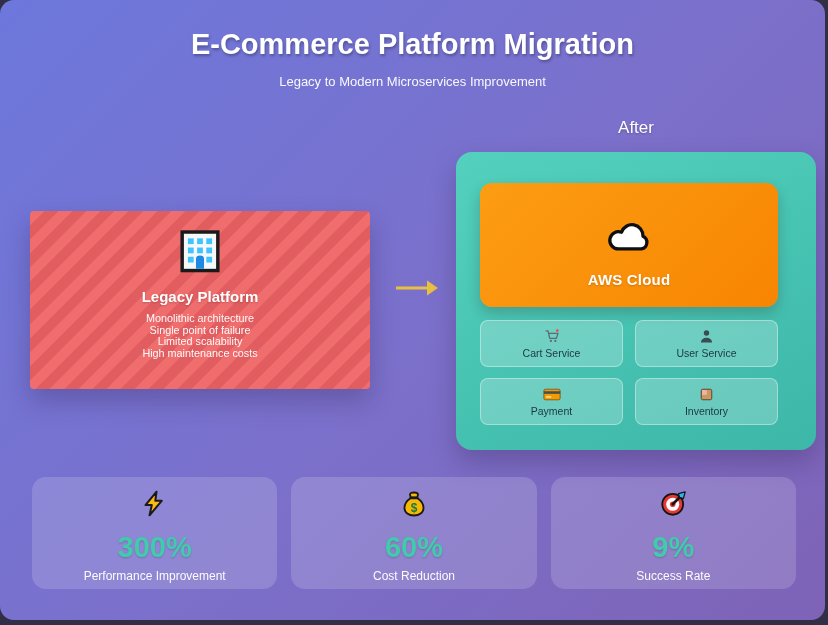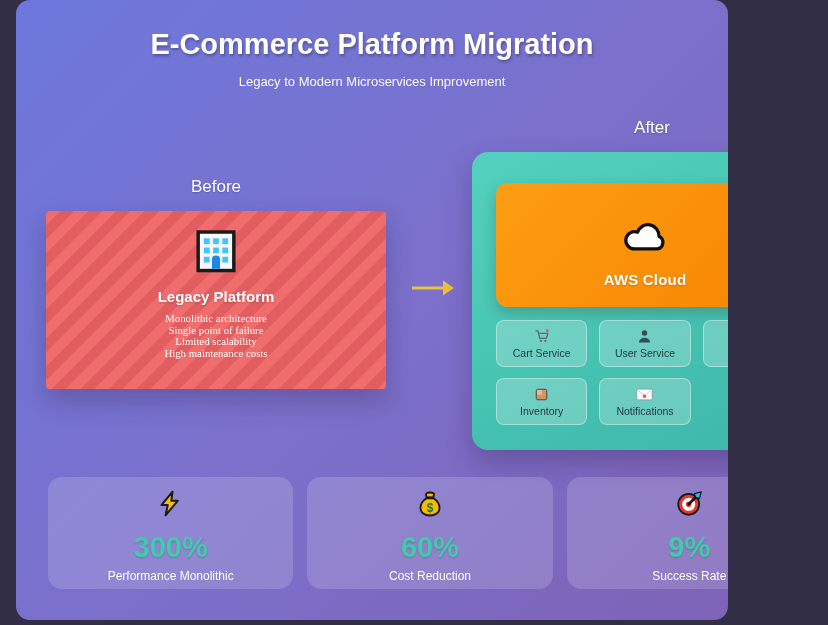--- a/index.html
+++ b/index.html
@@ -5,21 +5,21 @@
   html, body { margin: 0; padding: 0; }
   body {
     width: 828px; height: 625px;
     background: #322e45;
     font-family: "Liberation Sans", sans-serif;
     overflow: hidden;
     position: relative;
   }
   .stage {
     position: absolute;
-    left: 16px; top: 0; width: 712px; height: 620px;
+    left: 0; top: 0; width: 825px; height: 620px;
     border-radius: 14px;
     background: linear-gradient(135deg, #6d78dc 0%, #7b70cb 52%, #7e63b7 100%);
     overflow: hidden;
   }
   
   .title {
     position: absolute; top: 28px; left: 0; width: 100%;
     text-align: center; color: #ffffff;
     font-size: 29px; font-weight: bold;
     text-shadow: 1px 2px 3px rgba(0,0,0,0.3);
@@ -48,21 +48,21 @@
     text-align: center;
   }
   .legacy-card .card-icon { height: 50px; display: flex; align-items: center; }
   .legacy-title {
     margin-top: 12px; color: #ffffff;
     font-size: 15px; font-weight: bold;
     text-shadow: 0 1px 2px rgba(0,0,0,0.2);
   }
   .legacy-features {
     margin-top: 8px; color: rgba(255,255,255,0.96);
-    font-size: 10.8px; line-height: 11.6px; font-family: Liberation Serif, serif;
+    font-size: 10.8px; line-height: 11.6px;
   }
   .legacy-features div { margin: 0; }
   
   .migration-arrow {
     position: absolute; left: 394px; top: 277px; width: 46px; height: 22px;
   }
   
   .after-card {
     position: absolute; left: 456px; top: 152px; width: 360px; height: 298px;
     border-radius: 16px;
@@ -76,21 +76,21 @@
     box-shadow: 0 6px 14px rgba(40,20,10,0.22);
     display: flex; flex-direction: column; align-items: center;
     padding-top: 36px; box-sizing: border-box;
   }
   .aws-title {
     margin-top: 13px; color: #ffffff; font-size: 15px; font-weight: bold;
     letter-spacing: 0.2px; text-shadow: 0 1px 2px rgba(0,0,0,0.2);
   }
   .services-grid {
     position: absolute; left: 24px; top: 168px; width: 298px;
-    display: grid; grid-template-columns: repeat(3, 1fr);
+    display: grid; grid-template-columns: repeat(2, 1fr);
     column-gap: 12px; row-gap: 11px;
   }
   .service-box {
     height: 47px; border-radius: 8px;
     background: rgba(255,255,255,0.22);
     border: 1px solid rgba(255,255,255,0.38);
     box-sizing: border-box;
     display: flex; flex-direction: column; align-items: center; justify-content: center;
   }
   .service-box .svc-icon { height: 16px; display: flex; align-items: center; }
@@ -118,21 +118,20 @@
   }
 </style>
 </head>
 <body>
 
 <div class="stage">
 
   <div class="title">E-Commerce Platform Migration</div>
   <div class="subtitle">Legacy to Modern Microservices Improvement</div>
 
-  <div class="section-label label-before">Before</div>
 
   <div class="legacy-card">
     <div class="card-icon">
       <svg width="46" height="46" viewBox="0 0 40 40">
         <rect x="4.5" y="3.5" width="31" height="33.5" fill="#f5f7fa" stroke="#1a1a1a" stroke-width="3"></rect>
         <rect x="9.5" y="9" width="5" height="5" fill="#40c4ff"></rect>
         <rect x="17.5" y="9" width="5" height="5" fill="#40c4ff"></rect>
         <rect x="25.5" y="9" width="5" height="5" fill="#40c4ff"></rect>
         <rect x="9.5" y="17" width="5" height="5" fill="#40c4ff"></rect>
         <rect x="17.5" y="17" width="5" height="5" fill="#40c4ff"></rect>
@@ -210,44 +209,34 @@
         <div class="svc-icon">
           <svg width="15" height="15" viewBox="0 0 20 20">
             <rect x="3" y="3" width="14" height="14" rx="2" fill="#c9995f" stroke="#5d4037" stroke-width="1.3"></rect>
             <path d="M4 4 h6.5 v6.5 h-6.5 z" fill="#efb3a0"></path>
           </svg>
         </div>
         <div class="service-label">Inventory</div>
       </div>
 
 
-      <div class="service-box">
-        <div class="svc-icon">
-          <svg width="17" height="13" viewBox="0 0 22 16">
-            <rect x="1" y="1" width="20" height="14" rx="1.5" fill="#fdfdfd" stroke="#8d9aa3" stroke-width="1.2"></rect>
-            <path d="M1.5 2 L11 9 L20.5 2" fill="none" stroke="#c7cfd4" stroke-width="1.2"></path>
-            <circle cx="11" cy="10.3" r="2.2" fill="#e05252"></circle>
-          </svg>
-        </div>
-        <div class="service-label">Notifications</div>
-      </div>
 
     </div>
   </div>
 
   <div class="stats-row">
 
     <div class="stat-card">
       <div class="stat-icon">
         <svg width="27" height="27" viewBox="0 0 24 24">
           <path d="M13.8 1.5 L4 13.4 h5.6 L7.6 22.5 L18.4 9.6 h-5.7 z" fill="#fdb913" stroke="#1a1a1a" stroke-width="1.8" stroke-linejoin="round"></path>
         </svg>
       </div>
       <div class="stat-value">300%</div>
-      <div class="stat-label">Performance Monolithic</div>
+      <div class="stat-label">Performance Improvement</div>
     </div>
 
     <div class="stat-card">
       <div class="stat-icon">
         <svg width="26" height="26" viewBox="0 0 24 24">
           <path d="M8.7 6.6 C4.8 9.2 3.2 12.2 3.2 15.5 C3.2 20 7.2 22.6 12 22.6 C16.8 22.6 20.8 20 20.8 15.5 C20.8 12.2 19.2 9.2 15.3 6.6 z" fill="#f8b806" stroke="#1a1a1a" stroke-width="1.7"></path>
           <path d="M8.3 3.4 C8.3 1.9 9.4 1.4 12 1.4 C14.6 1.4 15.7 1.9 15.7 3.4 L15 6 h-6 z" fill="#f8b806" stroke="#1a1a1a" stroke-width="1.7"></path>
           <rect x="7.9" y="5.2" width="8.2" height="2.4" rx="1.2" fill="#1a1a1a"></rect>
           <text x="12" y="19" text-anchor="middle" font-size="11" font-weight="bold" fill="#1b7a3d" font-family="Liberation Sans, sans-serif">$</text>
         </svg>

